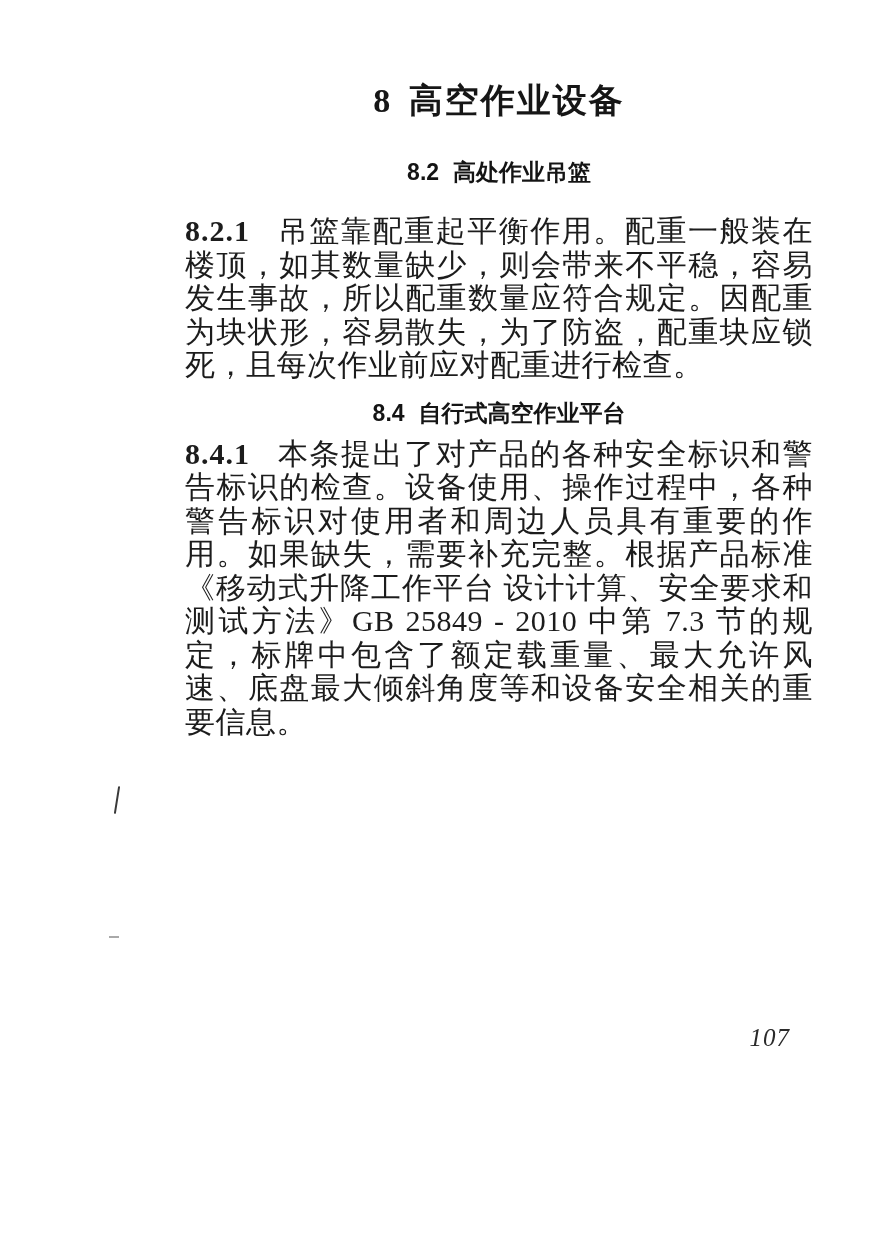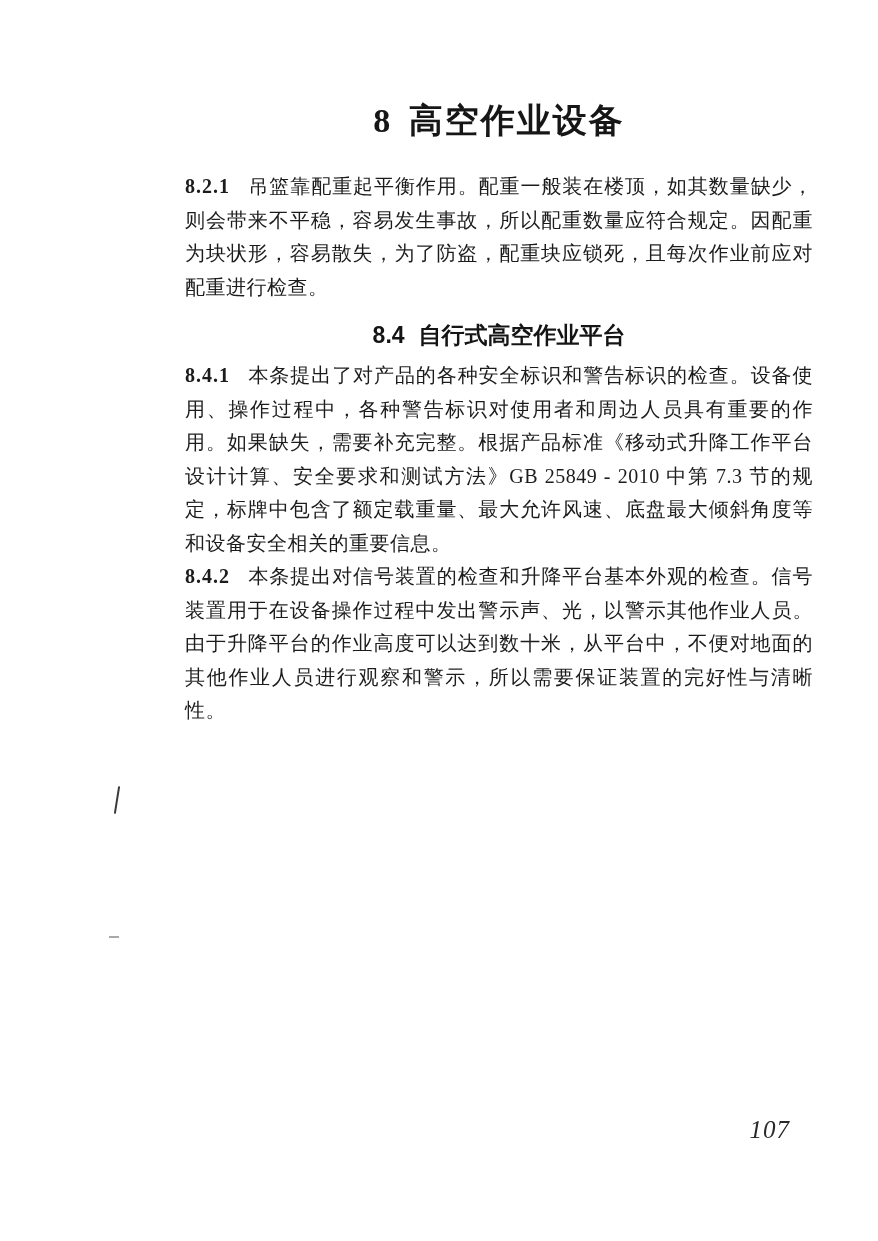--- a/index.html
+++ b/index.html
@@ -15,21 +15,21 @@
     color: #1c1c1c;
     overflow: hidden;
   }
   .content {
     position: absolute;
     left: 185px;
     top: 0;
     width: 628px;
   }
   .chapter-title {
-    padding-top: 100px;
+    padding-top: 80px;
     text-align: center;
     font-size: 34px;
     line-height: 42px;
     font-weight: bold;
     letter-spacing: 2px;
     color: #161616;
   }
   .chapter-title .chapter-num {
     margin-right: 0.55em;
     letter-spacing: 0;
@@ -41,37 +41,37 @@
     font-size: 23px;
     line-height: 28px;
     color: #141414;
   }
   .section-heading .sec-num {
     margin-right: 0.6em;
   }
   .heading-1 { margin-top: 36px; }
   .heading-2 { margin-top: 17px; text-align: center; }
   .para {
-    font-size: 20px;
+    font-size: 30px;
     line-height: 33.5px;
     text-align: justify;
     text-align-last: left;
     letter-spacing: 0.5px;
     color: #1c1c1c;
   }
   .para-first-1 { margin-top: 28px; }
   .para-first-2 { margin-top: 10px; }
   .para-num {
     font-weight: bold;
     margin-right: 0.9em;
     letter-spacing: 1px;
   }
   .page-number {
     position: absolute;
-    top: 1116px;
+    top: 1024px;
     right: 88px;
     font-style: italic;
     font-size: 25px;
     color: #2a2a2a;
     letter-spacing: 1px;
   }
   .margin-pen-mark {
     position: absolute;
     left: 116px;
     top: 786px;
@@ -97,36 +97,36 @@
 
   <div class="margin-pen-mark"></div>
   <div class="margin-dash-mark"></div>
 
   <main class="content">
 
     <h1 class="chapter-title">
       <span class="chapter-num">8</span><span>高空作业设备</span>
     </h1>
 
+    <h2 class="section-heading heading-1">
+      <span class="sec-num">8.2</span><span>高处作业吊篮</span>
+    </h2>
 
     <p class="para para-first-1">
       <span class="para-num">8.2.1</span><span>吊篮靠配重起平衡作用。配重一般装在楼顶，如其数量缺少，则会带来不平稳，容易发生事故，所以配重数量应符合规定。因配重为块状形，容易散失，为了防盗，配重块应锁死，且每次作业前应对配重进行检查。</span>
     </p>
 
 
     <h2 class="section-heading heading-2">
       <span class="sec-num">8.4</span><span>自行式高空作业平台</span>
     </h2>
 
     <p class="para para-first-2">
       <span class="para-num">8.4.1</span><span>本条提出了对产品的各种安全标识和警告标识的检查。设备使用、操作过程中，各种警告标识对使用者和周边人员具有重要的作用。如果缺失，需要补充完整。根据产品标准《移动式升降工作平台 设计计算、安全要求和测试方法》GB 25849 - 2010 中第 7.3 节的规定，标牌中包含了额定载重量、最大允许风速、底盘最大倾斜角度等和设备安全相关的重要信息。</span>
     </p>
 
-    <p class="para">
-      <span class="para-num">8.4.2</span><span>本条提出对信号装置的检查和升降平台基本外观的检查。信号装置用于在设备操作过程中发出警示声、光，以警示其他作业人员。由于升降平台的作业高度可以达到数十米，从平台中，不便对地面的其他作业人员进行观察和警示，所以需要保证装置的完好性与清晰性。</span>
-    </p>
 
 
   </main>
 
   <div class="page-number">107</div>
 
 </div>
 
 </body></html>

